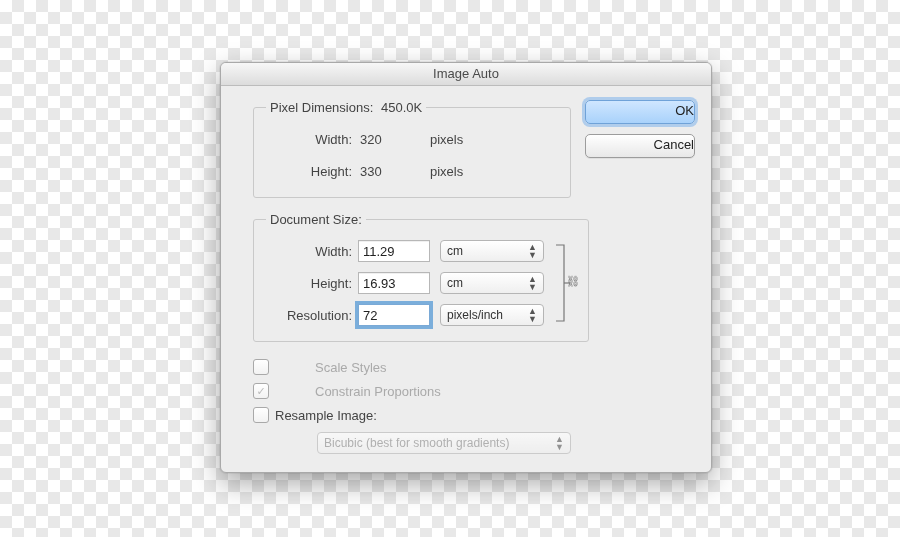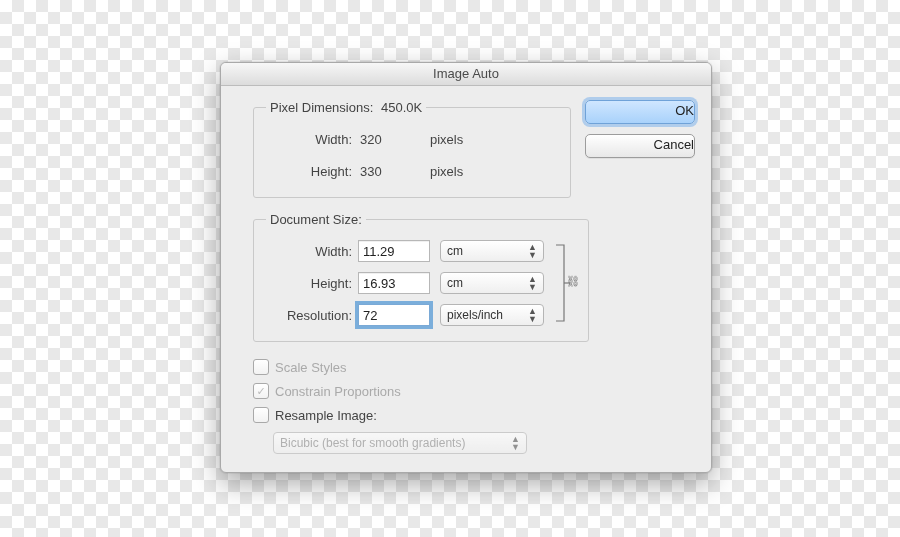--- a/index.html
+++ b/index.html
@@ -171,26 +171,27 @@
     border: 1px solid #a9a9a9;
     border-radius: 3px;
     background: linear-gradient(#fff, #f2f2f2);
     margin-right: 6px;
     display: inline-flex;
     align-items: center;
     justify-content: center;
     font-size: 11px;
     color: #555;
   }
-  .chk.disabled, .chk-row.disabled { color: #aaa; }
+  .chk.disabled, .chk-row.disabled { color: #aaa; gap: 40px; }
   .chk.disabled .tick { color: #bbb; }
 
   .resample-select-wrap {
     margin-top: 6px;
     margin-left: 20px;
+    text-align: right;
   }
 
   .link-brace {
     position: relative;
     width: 24px;
     margin-left: 8px;
   }
   .brace-svg { display:block; }
 
   .doc-rows {

